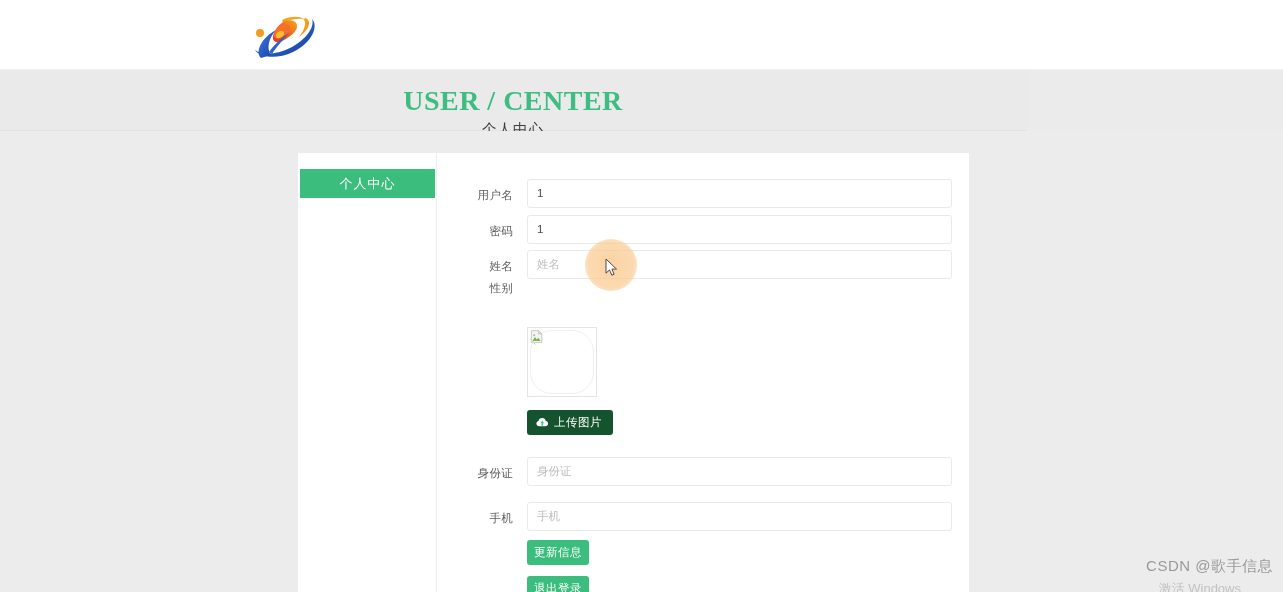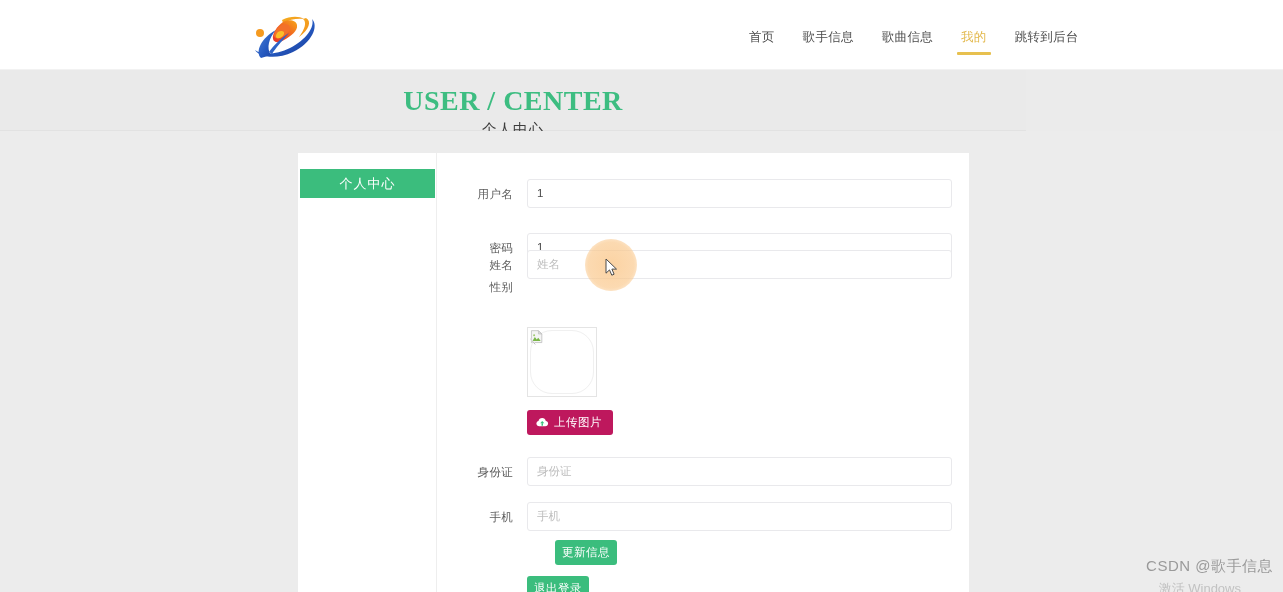--- a/index.html
+++ b/index.html
@@ -176,21 +176,20 @@
     top: 0;
     width: 85px;
     height: 32px;
     line-height: 32px;
     text-align: right;
     padding-right: 9px;
     box-sizing: border-box;
     font-size: 11.5px;
     color: #5a5a5a;
     letter-spacing: 0.3px;
-    font-family: Liberation Mono, monospace;
   }
   .field-control {
     position: absolute;
     left: 90px;
     top: 0;
     width: 425px;
     height: 29px;
     background: #ffffff;
     border: 1px solid #e9e9ec;
     border-radius: 3px;
@@ -244,21 +243,21 @@
     top: 2px;
     width: 15px;
     height: 15px;
   }
   .upload-btn {
     position: absolute;
     left: 0;
     top: 83px;
     height: 25px;
     padding: 0 11px 0 9px;
-    background: #be185d;
+    background: #14532d;
     color: #ffffff;
     border: none;
     border-radius: 3px;
     font-size: 11.5px;
     font-family: inherit;
     letter-spacing: 0.5px;
     display: flex;
     align-items: center;
     gap: 5px;
     cursor: pointer;
@@ -354,37 +353,20 @@
       <path d="M34 12 C40 9 47 10 48 15 C49 21 42 26 35 30 C30 33 25 33 24 29 C23 24 28 16 34 12 Z" fill="url(#gFlame)"></path>
       <path d="M31 16 C35 13 41 14 41 18 C41 22 36 26 31 28 C28 29 25 28 25 25 C26 21 28 18 31 16 Z" fill="#f3712a"></path>
       <path d="M29 22 C32 20 36 21 35 24 C34 27 30 29 28 28 C26 27 27 24 29 22 Z" fill="#fbbe2a"></path>
 
       <circle cx="11" cy="23" r="4" fill="#f59a1f"></circle>
 
       <path d="M20 42 C24 36 32 28 40 23 C32 32 26 39 23 44 Z" fill="#2f63c6"></path>
     </svg>
   </div>
 
-  <nav class="main-nav">
-    <div class="nav-item">
-      <span>首页</span>
-    </div>
-    <div class="nav-item">
-      <span>歌手信息</span>
-    </div>
-    <div class="nav-item">
-      <span>歌曲信息</span>
-    </div>
-    <div class="nav-item active">
-      <span>我的</span>
-    </div>
-    <div class="nav-item">
-      <span>跳转到后台</span>
-    </div>
-  </nav>
 </div>
 
 <div class="banner">
   <div class="banner-title">USER / CENTER</div>
   <div class="banner-subtitle">个人中心</div>
 </div>
 
 <div class="page-body">
 
   <div class="content-card">
@@ -395,21 +377,21 @@
       </div>
     </div>
 
     <div class="form-area">
 
       <div class="form-row" style="top:26px;">
         <div class="field-label">用户名</div>
         <div class="field-control">1</div>
       </div>
 
-      <div class="form-row" style="top:80px;">
+      <div class="form-row" style="top:62px;">
         <div class="field-label">密码</div>
         <div class="field-control">1</div>
       </div>
 
       <div class="form-row" style="top:97px;">
         <div class="field-label">姓名</div>
         <div class="field-control placeholder">姓名</div>
       </div>
 
       <div class="form-row" style="top:119px;">
@@ -441,21 +423,21 @@
       <div class="form-row" style="top:304px;">
         <div class="field-label">身份证</div>
         <div class="field-control placeholder">身份证</div>
       </div>
 
       <div class="form-row" style="top:349px;">
         <div class="field-label">手机</div>
         <div class="field-control placeholder">手机</div>
       </div>
 
-      <button class="action-btn" style="top:387px;margin-left:28px;">更新信息</button>
+      <button class="action-btn" style="top:387px;">更新信息</button>
       <button class="action-btn" style="top:423px;">退出登录</button>
 
     </div>
   </div>
 
   <div class="csdn-watermark">CSDN @歌手信息</div>
   <div class="win-activate">激活 Windows</div>
 </div>
 
 <div class="click-halo"></div>

